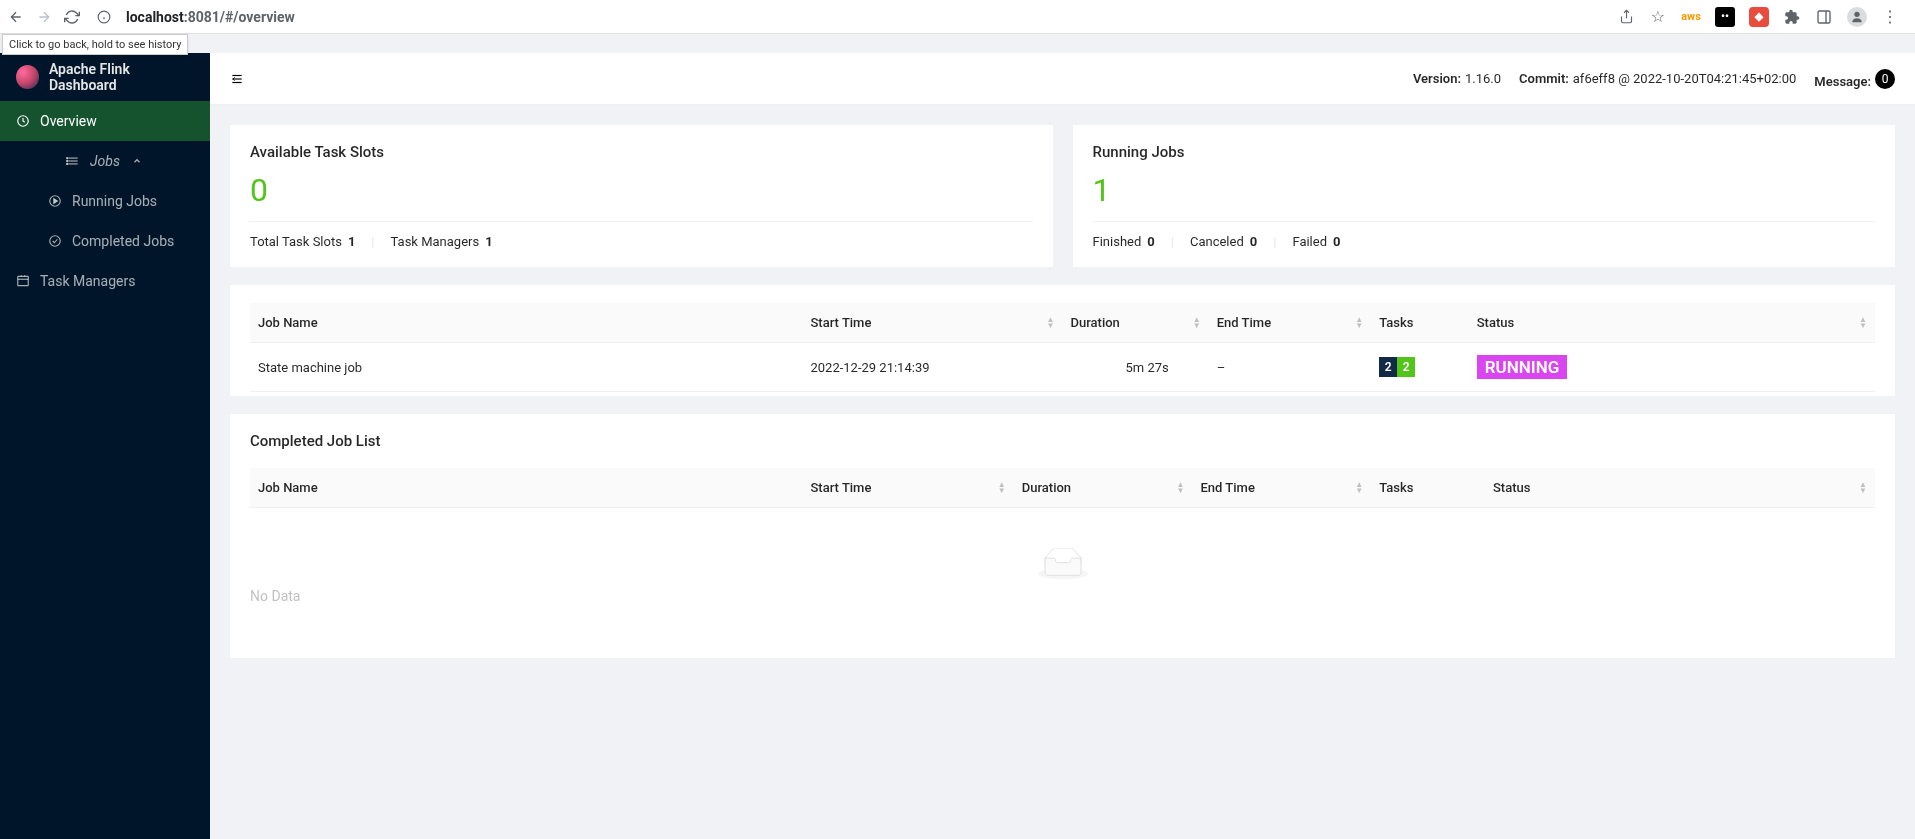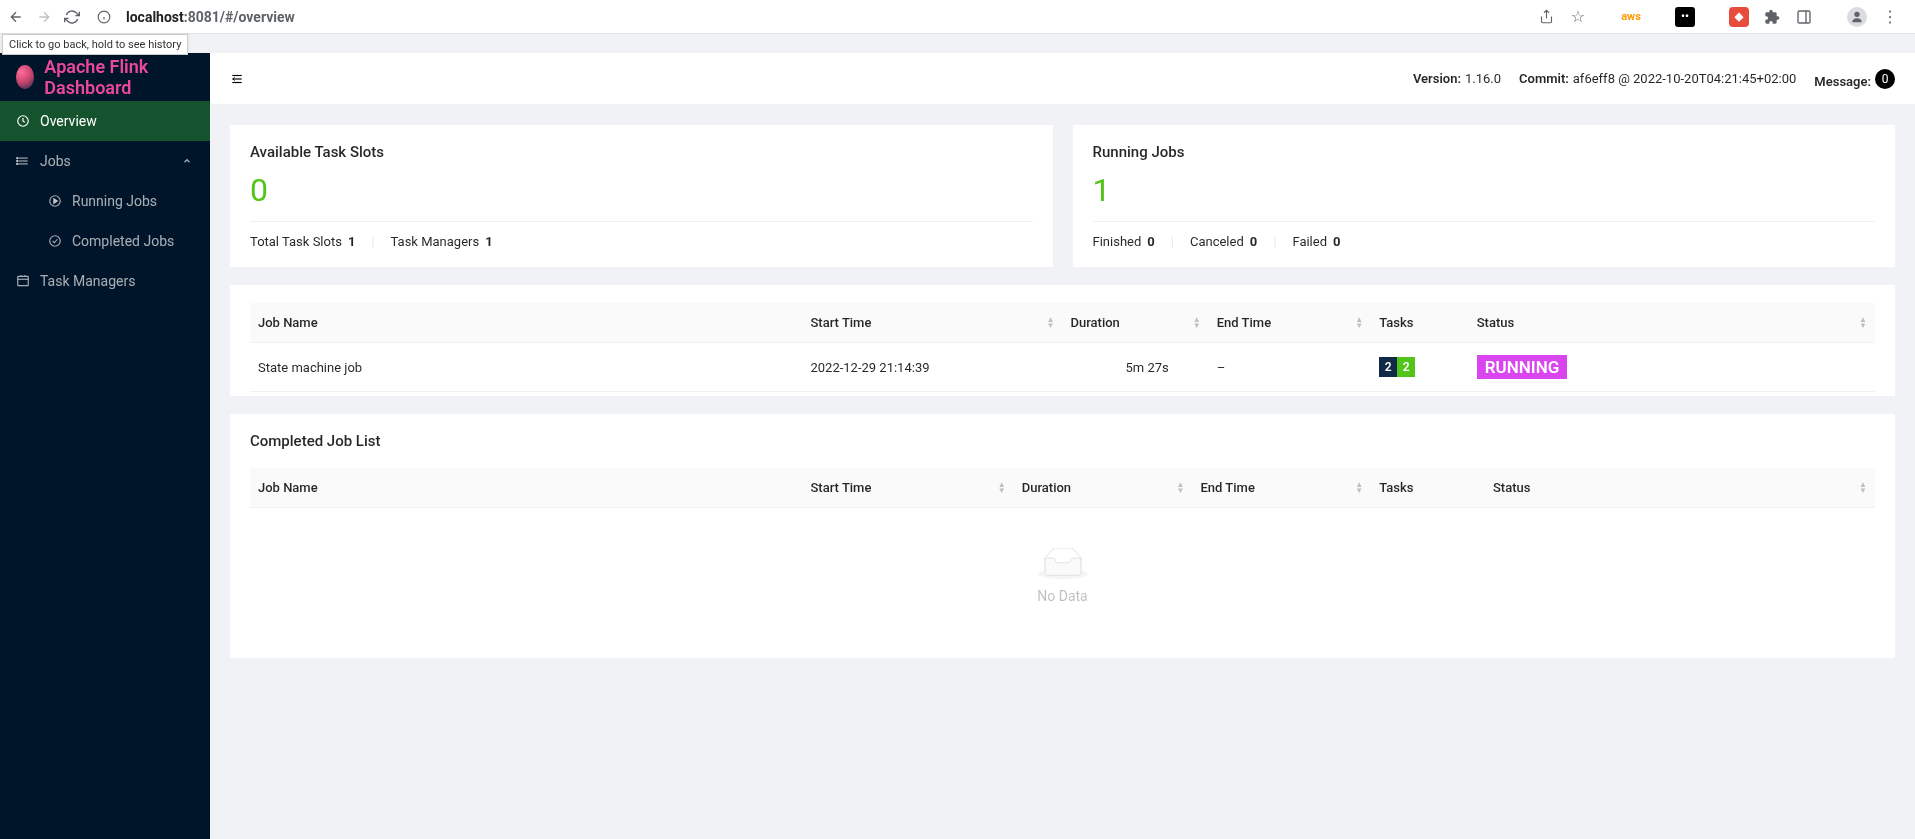--- a/index.html
+++ b/index.html
@@ -7,33 +7,33 @@
   
   .browser-bar { height: 34px; background: #fff; border-bottom: 1px solid #e0e0e0; display: flex; align-items: center; padding: 0 8px; gap: 16px; }
   .nav-btns { display: flex; gap: 12px; align-items: center;}
   .nav-icon { color: #5f6368; display:flex; align-items:center; justify-content:center; width:16px; height:16px;}
   .nav-icon.disabled { color: #bdc1c6; }
   .addr { display: flex; align-items: flex-end; gap: 14px; flex:1;font-weight:bold;}
   .addr-text { color: #202124; font-size: 14px; }
   .addr-text .gray { color:#5f6368; }
   .browser-right { display:flex; align-items:center; gap:14px; margin-left:auto; padding-right:8px;}
   .br-icon { width:18px; height:18px; display:flex; align-items:center; justify-content:center; color:#5f6368; font-size:16px;}
-  .ext-icon { width:20px; height:20px; display:flex; align-items:center; justify-content:center; border-radius:3px; font-size:11px; font-weight:bold;margin-left:20px;}
+  .ext-icon { width:20px; height:20px; display:flex; align-items:center; justify-content:center; border-radius:3px; font-size:11px; font-weight:bold;}
   .tooltip { position:absolute; top:34px; left:2px; background:#fff; border:1px solid #ccc; padding:3px 6px; font-size:11px; color:#333; z-index:10; box-shadow:0 1px 3px rgba(0,0,0,0.1);}
   
   .app { display:flex; height:calc(100vh - 34px); padding-top:19px; background:#f0f2f5;}
   
   .sidebar { width:210px; background:#001529; color:rgba(255,255,255,0.65); flex-shrink:0;}
   .logo-row { display:flex; align-items:center; gap:10px; padding:0 16px; height:48px;}
   .logo-img { width:24px; height:24px; border-radius:50%; background:radial-gradient(circle at 30% 30%, #ff6b9d, #c44569, #192a56);}
-  .logo-text { color:#ec4899; font-weight:600; font-size:18px;}
+  .logo-text { color:#e5e5e5; font-weight:600; font-size:14px;}
   .menu-item { display:flex; align-items:center; gap:10px; padding:0 16px; height:40px; cursor:pointer; color:rgba(255,255,255,0.65);}
   .menu-item.active { background:#14532d; color:#fff;}
   .menu-item.sub { padding-left:48px;}
-  .menu-item.expand { justify-content:space-between;}
+  .menu-item.expand { justify-content:center;font-style:italic;}
   .menu-left { display:flex; align-items:center; gap:10px;}
   .m-icon { width:14px; height:14px; display:flex; align-items:center; justify-content:center;}
   
   .main { flex:1; display:flex; flex-direction:column; overflow:auto;}
   .topbar { height:52px; background:#fff; display:flex; align-items:center; padding:0 20px; border-bottom:1px solid #f0f0f0; gap:20px;}
   .topbar-right { margin-left:auto; display:flex; align-items:center; gap:18px; font-size:13px;}
   .tb-item { display:flex; gap:4px; align-items:flex-end;}
   .tb-label { font-weight:600;}
   .badge { background:#000; color:#fff; border-radius:10px; min-width:20px; height:20px; display:inline-flex; align-items:center; justify-content:center; font-size:12px; padding:0 6px;}
   
@@ -53,21 +53,21 @@
   table { width:100%; border-collapse:collapse;}
   th { text-align:left; font-weight:500; font-size:13px; background:#fafafa; padding:12px 8px; border-bottom:1px solid #f0f0f0; position:relative;}
   td { padding:12px 8px; font-size:13px; border-bottom:1px solid #f0f0f0;}
   .sorter { position:absolute; right:8px; top:50%; transform:translateY(-50%); display:flex; flex-direction:column; gap:0; color:#bfbfbf; font-size:8px; line-height:6px;}
   
   .task-badge { display:inline-flex; align-items:center; justify-content:center; min-width:18px; height:20px; color:#fff; font-size:12px; font-weight:600; padding:0 4px;}
   .tb-dark { background:#112a45;}
   .tb-green { background:#52c41a;}
   .status-tag { display:inline-block; background:#d946ef; color:#fff; padding:2px 8px; font-size:17px; font-weight:600;}
   
-  .empty { text-align:center; padding:40px 0 50px; color:rgba(0,0,0,0.25);}
+  .empty { padding:40px 0 50px; color:rgba(0,0,0,0.25);}
   .empty-icon { margin:0 auto 8px; width:50px; height:32px;}
   
   svg { display:block;}
 </style>
 </head>
 <body>
 
 <div class="browser-bar">
   <div class="nav-btns">
     <span class="nav-icon">

